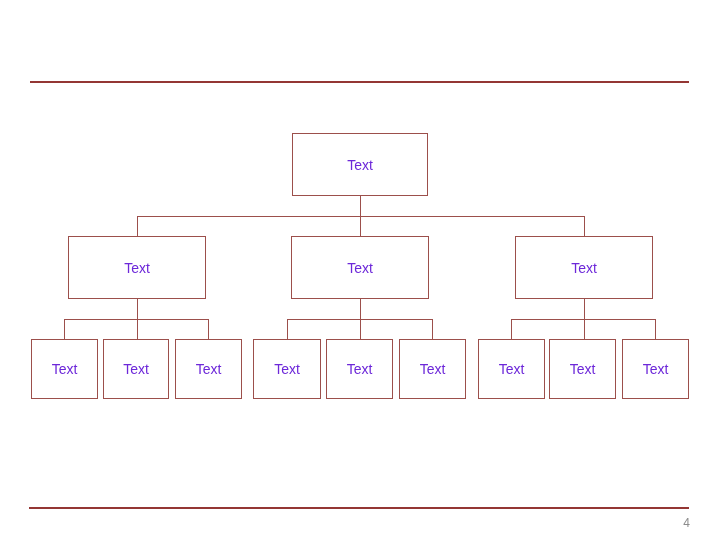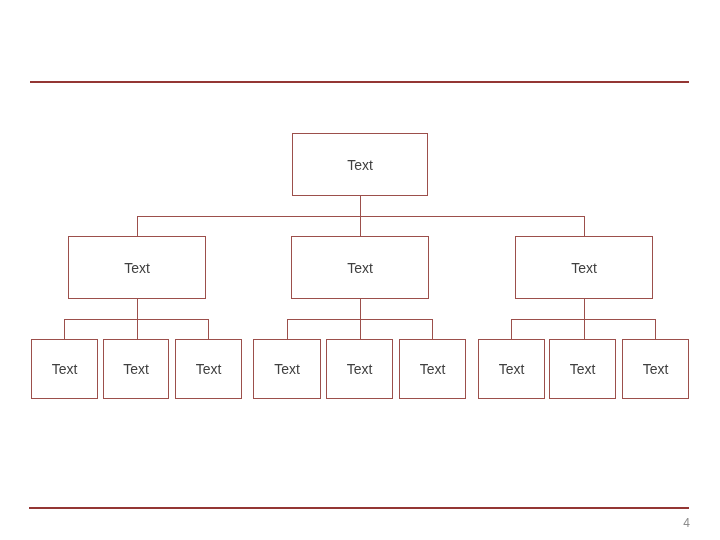--- a/index.html
+++ b/index.html
@@ -8,21 +8,21 @@
     background:#ffffff; overflow:hidden;
     font-family:"Liberation Sans", sans-serif;
   }
   .rule { position:absolute; height:2px; background:#943634; }
   .rule-top { left:30px; top:81px; width:659px; }
   .rule-bottom { left:29px; top:507px; width:660px; }
   .node {
     position:absolute; box-sizing:border-box;
     border:1px solid #9c4f4b; background:#ffffff;
     display:flex; align-items:center; justify-content:center;
-    color:#404040; font-size:14px; line-height:1;
+    color:#6d28d9; font-size:14px; line-height:1;
   }
   .conn { position:absolute; background:#9c4f4b; }
   .page-number {
     position:absolute; right:30px; top:516px;
     color:#8c8c8c; font-size:12px;
   }
 </style>
 </head>
 <body>
 

